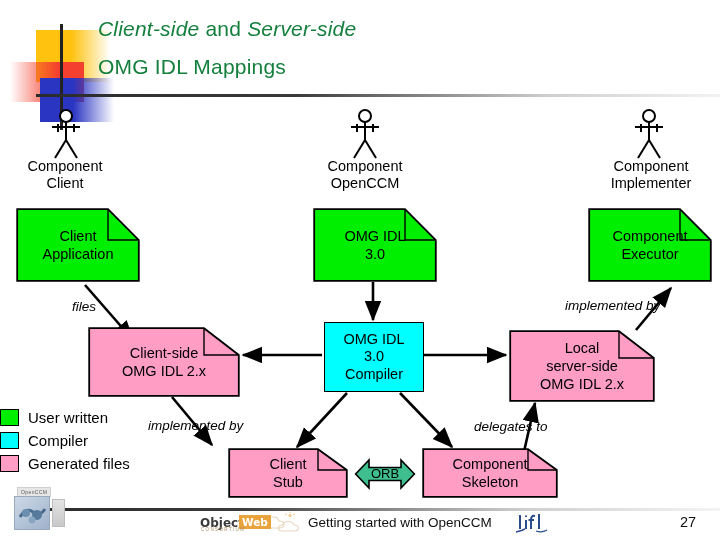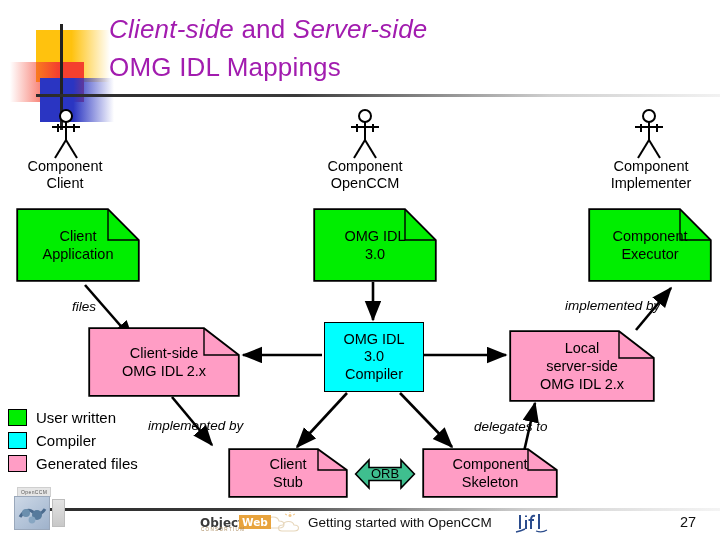--- a/index.html
+++ b/index.html
@@ -16,22 +16,22 @@
     background:linear-gradient(to right,#FFC20E 0%,#FFC20E 48%,rgba(255,194,14,0) 100%);}
   .deco-red{position:absolute;left:10px;top:62px;width:74px;height:40px;
     background:linear-gradient(to left,#F4402E 0%,#F4402E 35%,rgba(244,64,46,0) 100%);}
   .deco-blue{position:absolute;left:40px;top:78px;width:74px;height:44px;
     background:linear-gradient(to right,#2A35C2 0%,#2A35C2 45%,rgba(42,53,194,0) 100%);}
   .deco-vline{position:absolute;left:60px;top:24px;width:3px;height:106px;background:#222;}
   .deco-hline{position:absolute;left:36px;top:94px;width:684px;height:3px;
     background:linear-gradient(to right,#2b2b2b 0%,#3a3a3a 38%,#cfcfcf 75%,#f2f2f2 100%);}
 
   
-  .title{position:absolute;left:109px;top:10px;width:600px;
-    color:#a21caf;font-size:26px;line-height:38px;font-weight:normal;letter-spacing:.2px;}
+  .title{position:absolute;left:98px;top:10px;width:600px;
+    color:#15803d;font-size:21px;line-height:38px;font-weight:normal;letter-spacing:.2px;}
   .title .it{font-style:italic;}
 
   
   .actor{position:absolute;width:44px;height:52px;}
   .role{position:absolute;text-align:center;color:#000;font-size:14.5px;line-height:17px;}
 
   
   .box{position:absolute;border:1.6px solid #000;box-sizing:border-box;
     display:flex;align-items:center;justify-content:center;text-align:center;
     color:#000;font-size:14.5px;line-height:17.5px;}
@@ -42,21 +42,21 @@
   .doc{position:absolute;box-sizing:border-box;}
   .doc svg{position:absolute;left:0;top:0;}
   .doc .txt{position:absolute;left:0;top:0;width:100%;height:100%;
     display:flex;align-items:center;justify-content:center;text-align:center;
     color:#000;font-size:14.5px;line-height:18px;z-index:4;}
 
   
   .elabel{position:absolute;font-style:italic;font-size:13.5px;color:#000;white-space:nowrap;}
 
   
-  .legend{position:absolute;left:8px;top:406px;}
+  .legend{position:absolute;left:0;top:406px;}
   .lrow{display:flex;align-items:center;height:23px;}
   .lsw{width:19px;height:17px;border:1.4px solid #000;margin-right:9px;box-sizing:border-box;}
   .ltx{font-size:15px;color:#000;}
 
   
   .fline{position:absolute;left:28px;top:508px;width:692px;height:3px;
     background:linear-gradient(to right,#2b2b2b 0%,#3a3a3a 30%,#cfcfcf 72%,#f4f4f4 100%);}
   .ftext{position:absolute;color:#111;font-size:13.5px;}
   .pgno{position:absolute;color:#111;font-size:14.5px;}
 

